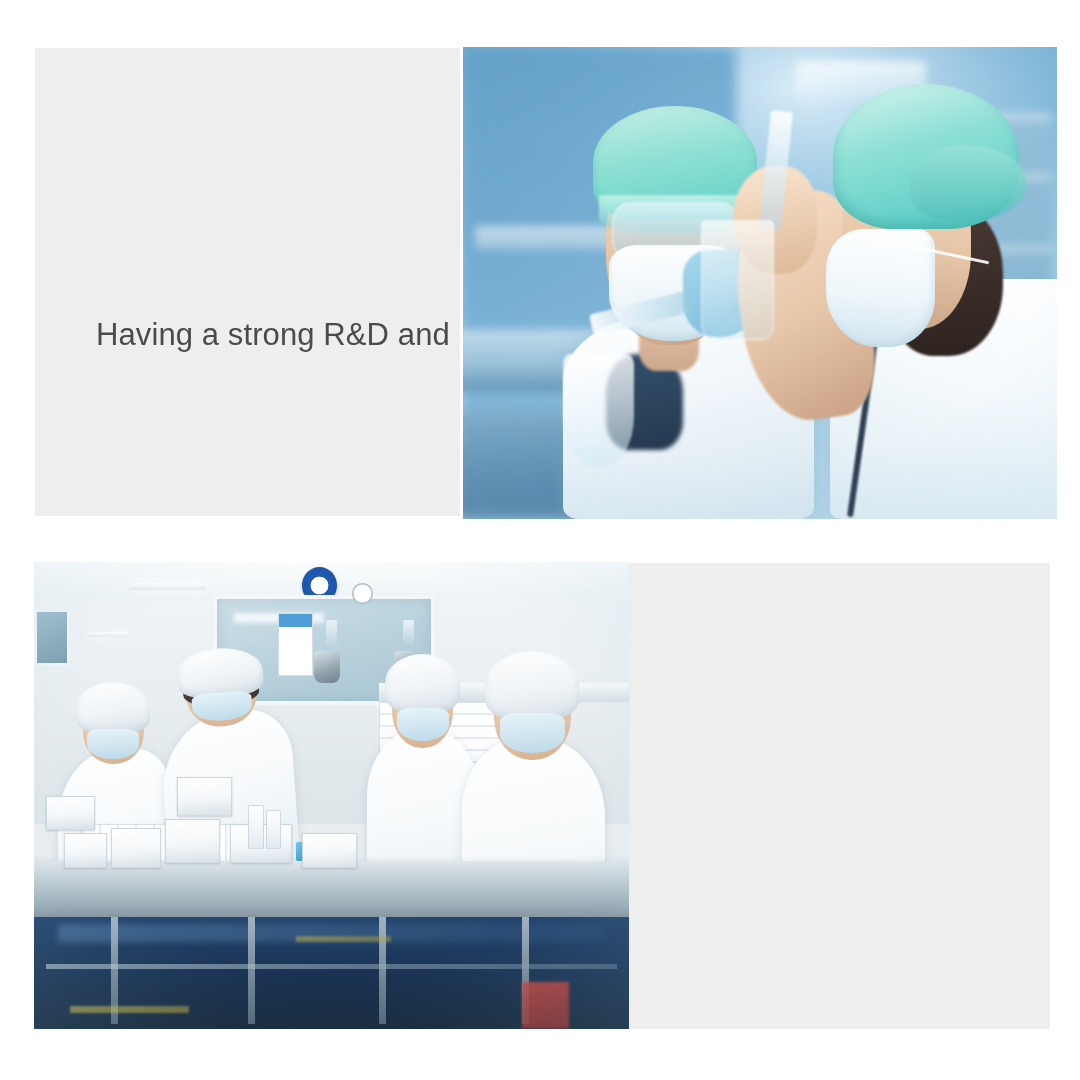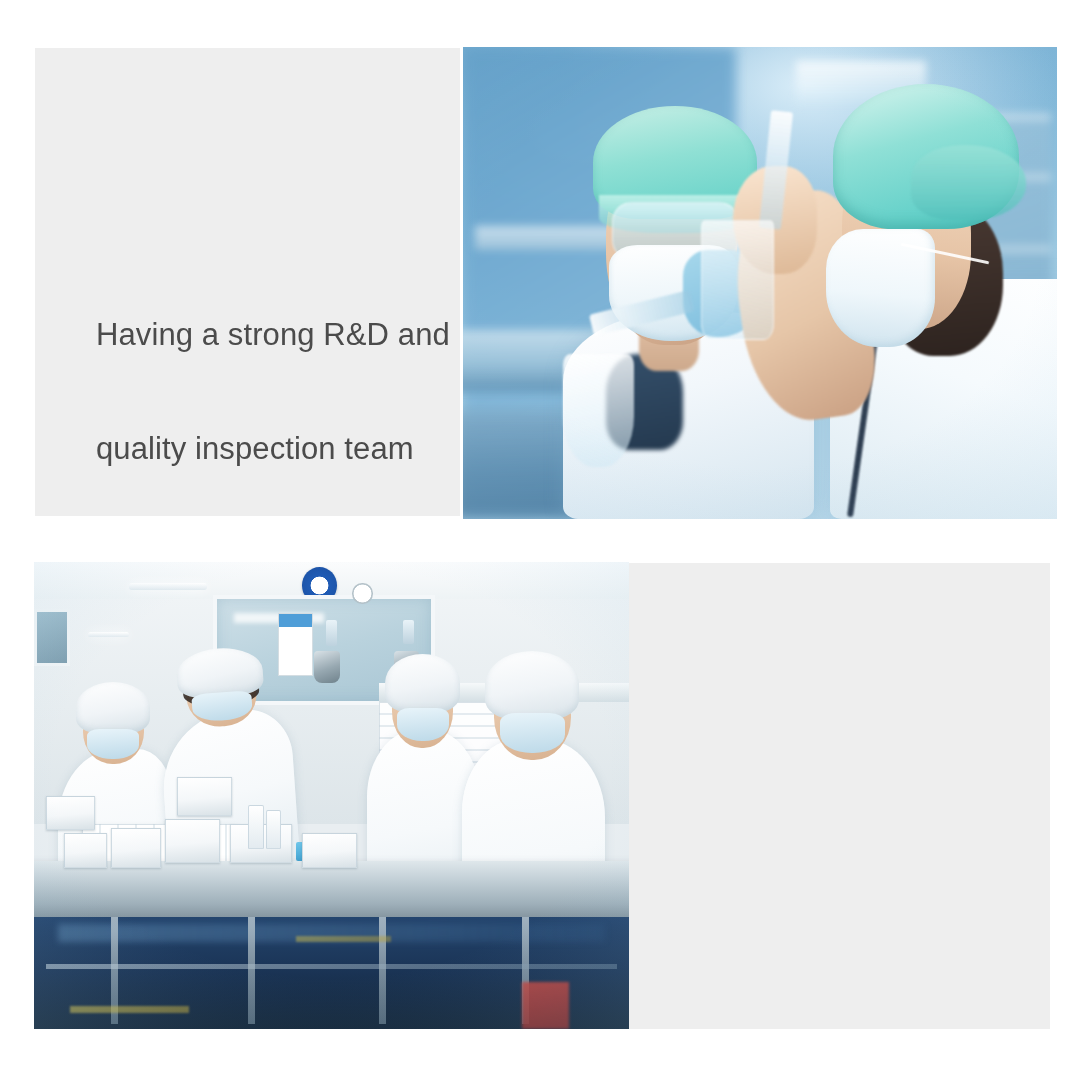--- a/index.html
+++ b/index.html
@@ -432,21 +432,20 @@
 </style>
 </head>
 <body>
 
 <div class="page">
 
   <div class="gray-panel" id="top-gray"></div>
 
   <div class="caption" id="top-caption">
     <span class="caption-line">Having a strong R&amp;D and</span>
-    <span class="caption-line">quality inspection team</span>
   </div>
 
   <div class="photo" id="top-photo">
     <div class="lab">
       <div class="lab-backwall"></div>
       <div class="lab-vial-shelf"></div>
       <div class="lab-shelf"></div>
       <div class="lab-rack-right"></div>
       <div class="lab-bench"></div>
       <div class="lab-redtray"></div>

